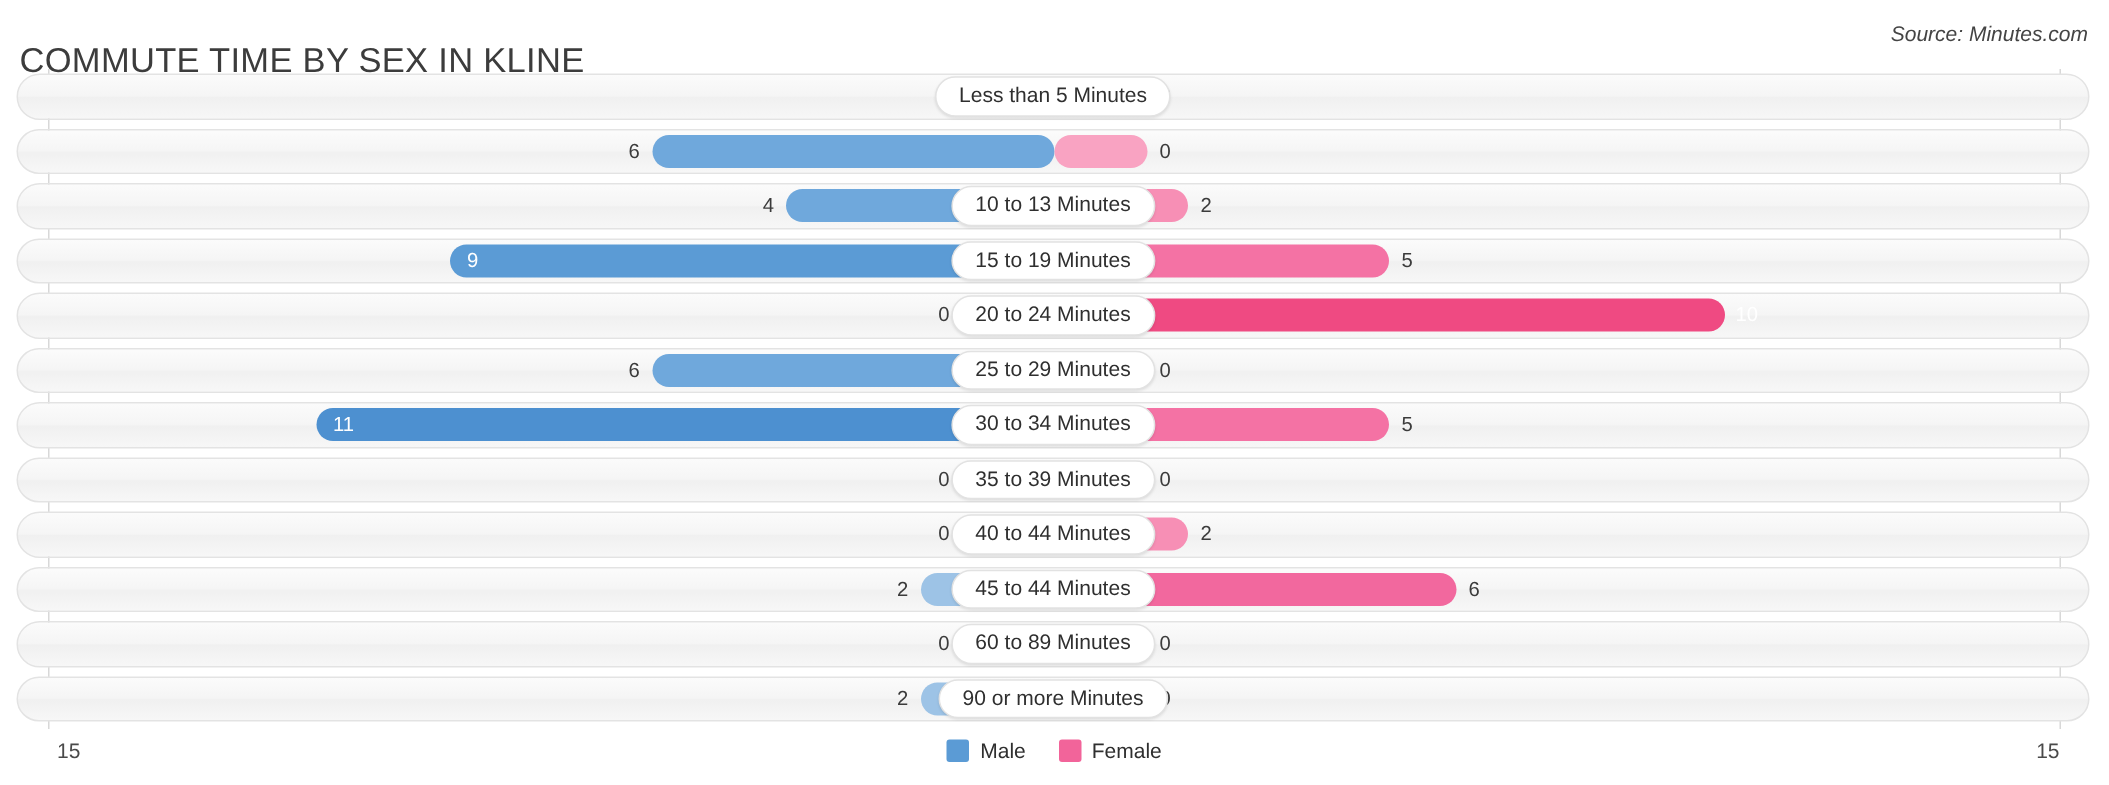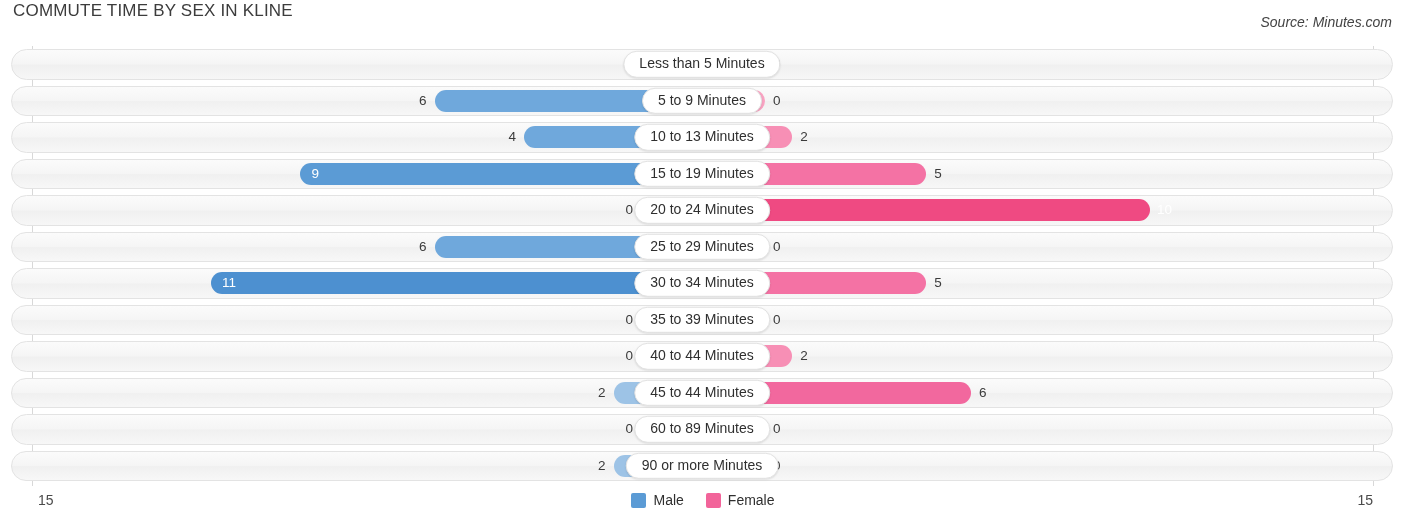--- a/index.html
+++ b/index.html
@@ -17,22 +17,22 @@
   }
 
   
   .header {
     position: relative;
     height: 46px;
   }
   .chart-title {
     position: absolute;
     left: 13px;
-    top: 1px;
-    font-size: 17px;
+    top: 27px;
+    font-size: 23px;
     letter-spacing: .2px;
     color: #3c3c3c;
     font-weight: 400;
     white-space: nowrap;
   }
   .source {
     position: absolute;
     right: 14px;
     top: 14px;
     font-size: 14px;
@@ -195,21 +195,20 @@
         <div class="pill">Less than 5 Minutes</div>
       </div>
       <div class="row">
         <div class="track"></div>
         <div class="bars">
           <div class="bar male" style="left: 434.6px; width: 268.4px; background: rgb(111, 168, 220);"></div>
           <div class="bar female" style="left: 703px; width: 62px; background: rgb(249, 163, 194);"></div>
           <div class="val" style="left: 426.6px; transform: translate(-100%, -50%);">6</div>
           <div class="val" style="left: 773px;">0</div>
         </div>
-        <div class="pill">5 to 9 Minutes</div>
       </div>
       <div class="row">
         <div class="track"></div>
         <div class="bars">
           <div class="bar male" style="left: 524.067px; width: 178.933px; background: rgb(111, 168, 220);"></div>
           <div class="bar female" style="left: 703px; width: 89.3333px; background: rgb(247, 143, 181);"></div>
           <div class="val" style="left: 516.067px; transform: translate(-100%, -50%);">4</div>
           <div class="val" style="left: 800.333px;">2</div>
         </div>
         <div class="pill">10 to 13 Minutes</div>

